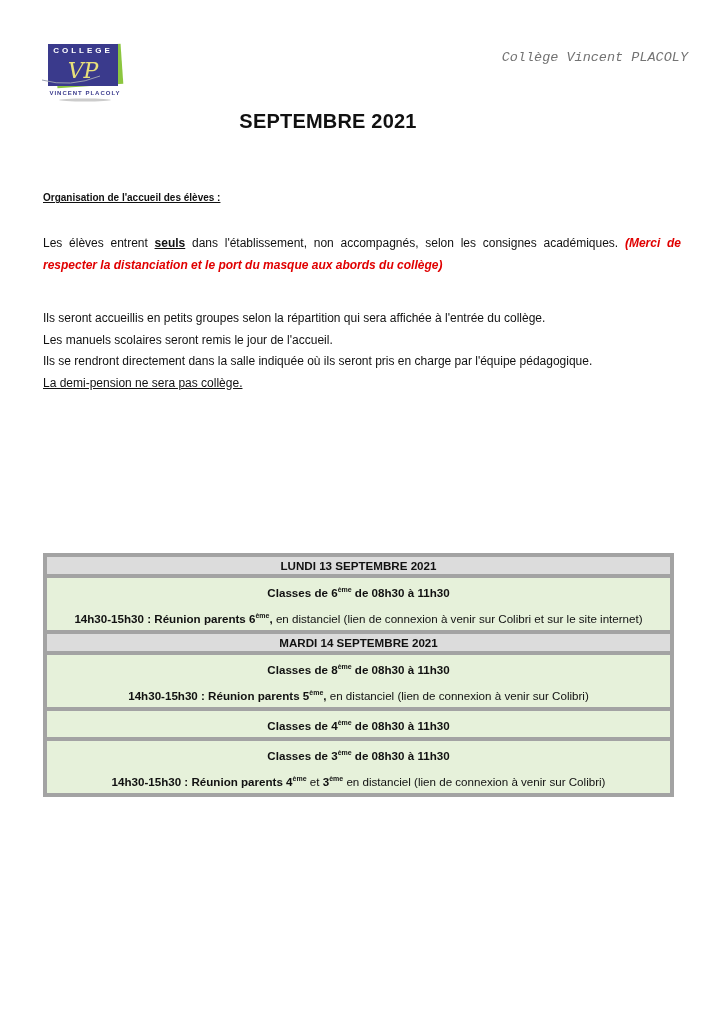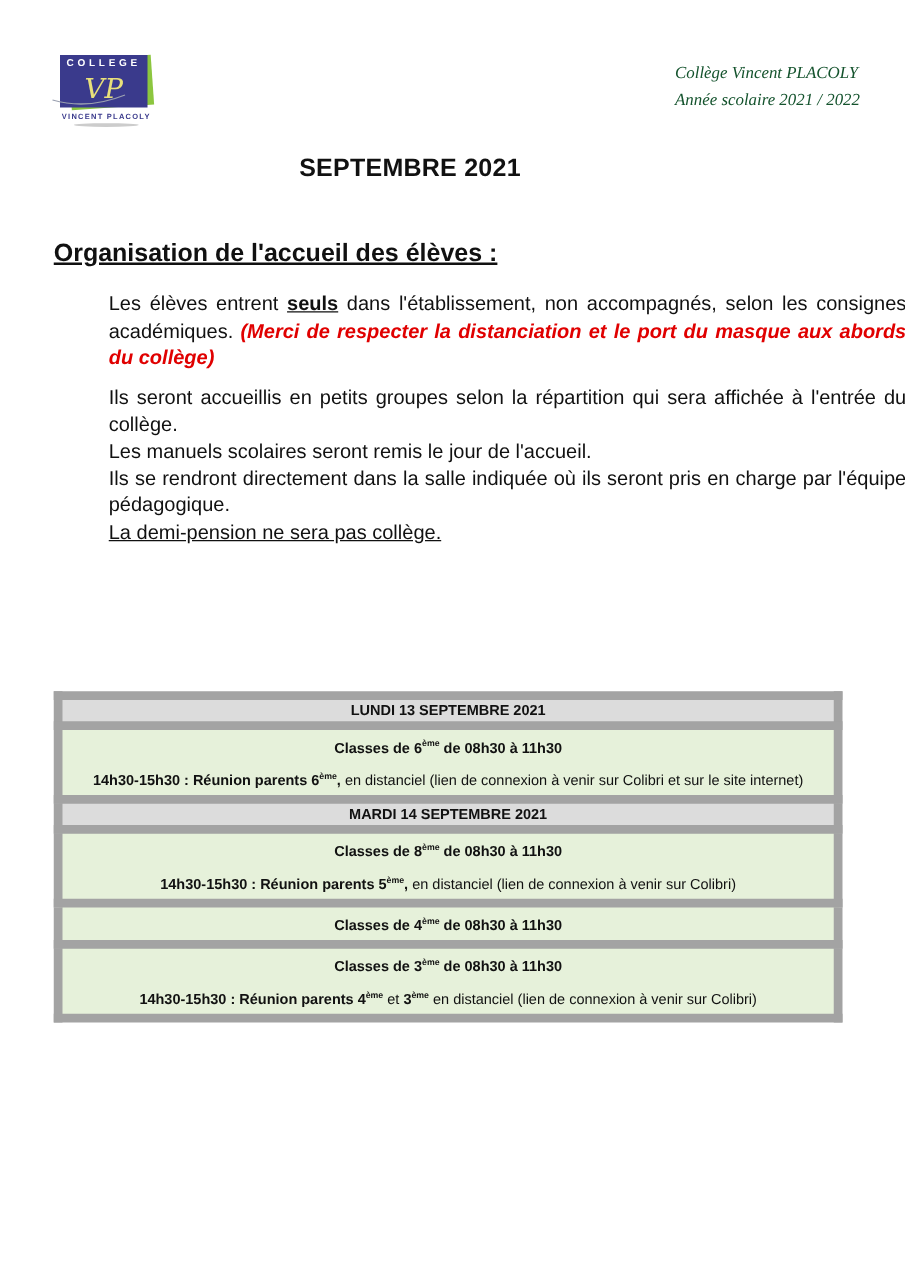--- a/index.html
+++ b/index.html
@@ -1,32 +1,32 @@
 <!DOCTYPE html>
 <html><head>
 <meta charset="utf-8">
 <style>
   html, body { margin: 0; padding: 0; background: #ffffff; }
   body { width: 724px; height: 1024px; position: relative; overflow: hidden;
          font-family: "Liberation Sans", "DejaVu Sans", sans-serif; color: #111; }
   .logo { position: absolute; left: 40px; top: 40px; width: 90px; height: 62px; }
-  .school-info { position: absolute; right: 36px; top: 47px; text-align: left;
-                 font-family: Liberation Serif, serif; font-style: italic; font-size: 13.5px; line-height: 22px; color: #14532d; }
-  .title { position: absolute; top: 124px; left: 0; width: 656px; text-align: center;
+  .school-info { position: absolute; right: 36px; top: 47px; text-align: right;
+                 font-family: Liberation Mono, monospace; font-style: italic; font-size: 13.5px; line-height: 22px; color: #737373; }
+  .title { position: absolute; top: 110px; left: 0; width: 656px; text-align: center;
            font-weight: bold; font-size: 20px; letter-spacing: 0.2px; }
-  .section-heading { position: absolute; left: 43px; top: 192px; font-weight: bold; font-size: 20px; text-decoration: underline; }
-  .body-text { position: absolute; left: 43px; width: 638px; font-size: 16px; line-height: 21.5px; text-align: justify; margin-left: 44px; }
+  .section-heading { position: absolute; left: 43px; top: 192px; font-weight: bold; font-size: 10px; text-decoration: underline; }
+  .body-text { position: absolute; left: 43px; width: 638px; font-size: 12px; line-height: 21.5px; text-align: justify; }
   .p1 { top: 233px; }
   .p2 { top: 308px; }
   .red { color: #e00000; font-weight: bold; font-style: italic; }
   .bold-u { font-weight: bold; text-decoration: underline; }
   .u { text-decoration: underline; }
   .schedule { position: absolute; left: 43px; top: 553px; width: 631px; border-collapse: collapse;
               font-size: 11.6px; }
-  .schedule td { border: 7px solid #a3a3a3; text-align: center; padding: 0; }
+  .schedule td { border: 4px solid #a3a3a3; text-align: center; padding: 0; }
   .day-row td { background: #dcdcdc; font-weight: bold; height: 17px; }
   .info-row td { background: #e6f1da; }
   .line { display: block; line-height: 23px; }
   .line.b { font-weight: bold; }
   sup { font-size: 7px; vertical-align: 5px; }
 </style>
 </head>
 <body>
 
 <div class="logo">
@@ -36,21 +36,20 @@
     <text x="43" y="13" text-anchor="middle" font-size="8" font-weight="bold" fill="#ffffff" letter-spacing="3" font-family="Liberation Sans, sans-serif">COLLEGE</text>
     <text x="43" y="38" text-anchor="middle" font-size="22" font-style="italic" fill="#e8e07a" font-family="DejaVu Serif, serif">VP</text>
     <path d="M2 40 Q30 48 60 36" stroke="#9aa0b0" fill="none" stroke-width="1"></path>
     <text x="45" y="55" text-anchor="middle" font-size="6" font-weight="bold" fill="#3a3a8c" letter-spacing="1" font-family="Liberation Sans, sans-serif">VINCENT PLACOLY</text>
     <ellipse cx="45" cy="60" rx="26" ry="1.5" fill="#cccccc"></ellipse>
   </svg>
 </div>
 
 <div class="school-info">
   <div>Collège Vincent PLACOLY</div>
-  <div>Année scolaire 2021 / 2022</div>
 </div>
 
 <div class="title">SEPTEMBRE 2021</div>
 
 <div class="section-heading">Organisation de l'accueil des élèves :</div>
 
 <div class="body-text p1">
   <span>Les élèves entrent </span><span class="bold-u">seuls</span><span> dans l'établissement, non accompagnés, selon les consignes académiques. </span><span class="red">(Merci de respecter la distanciation et le port du masque aux abords du collège)</span>
 </div>
 

